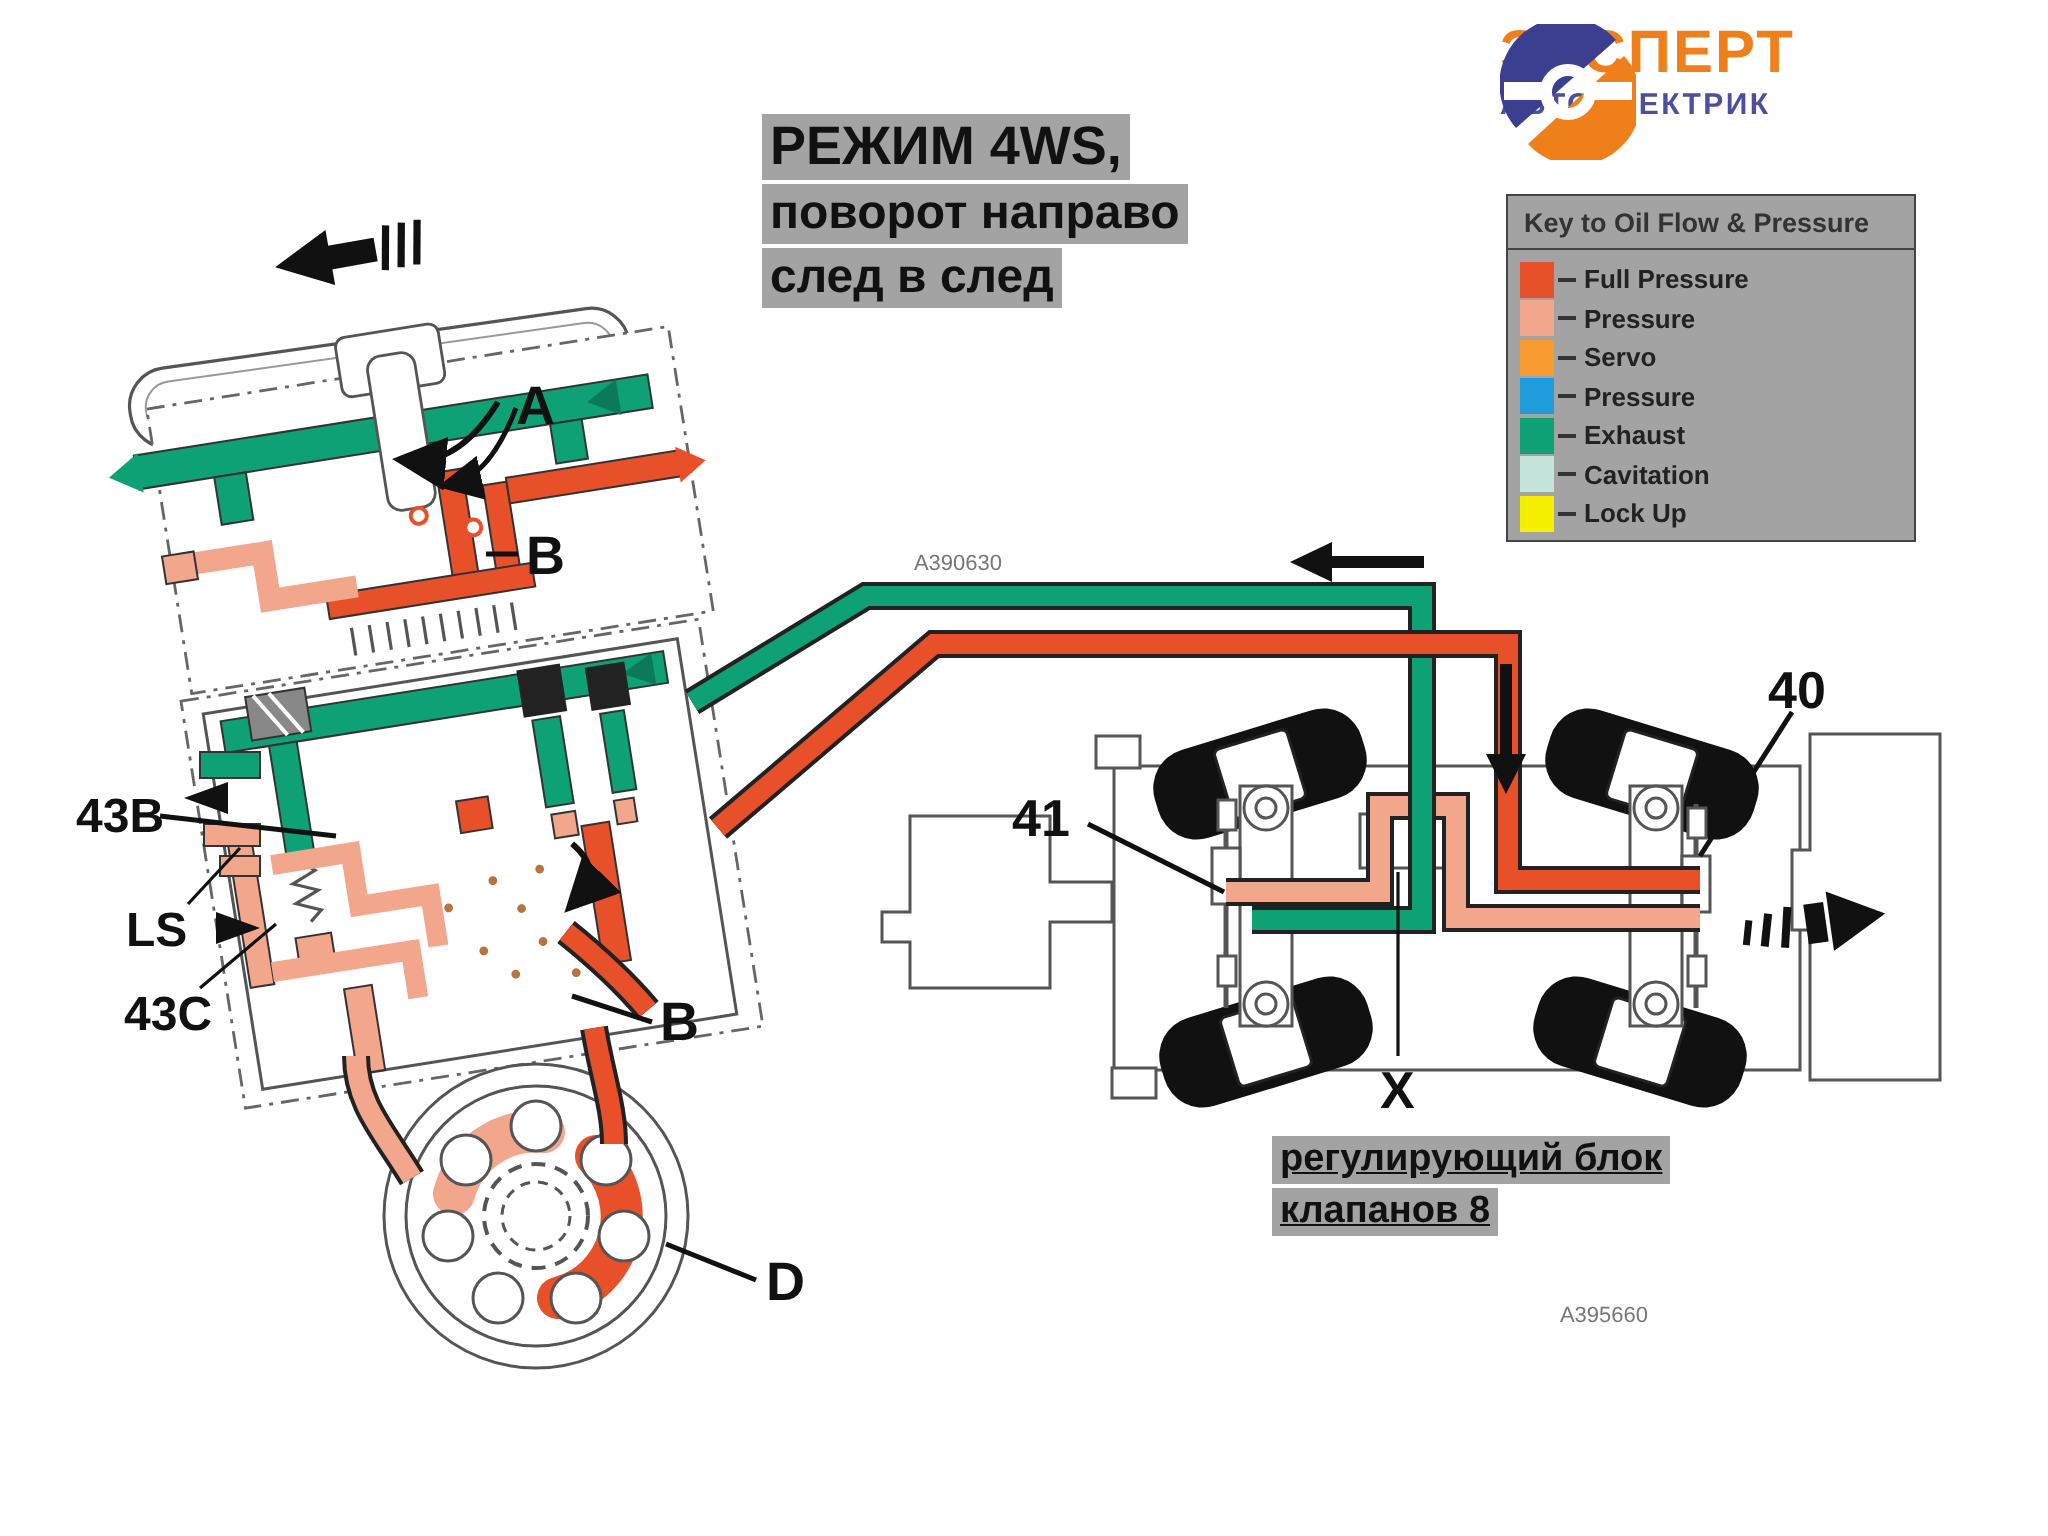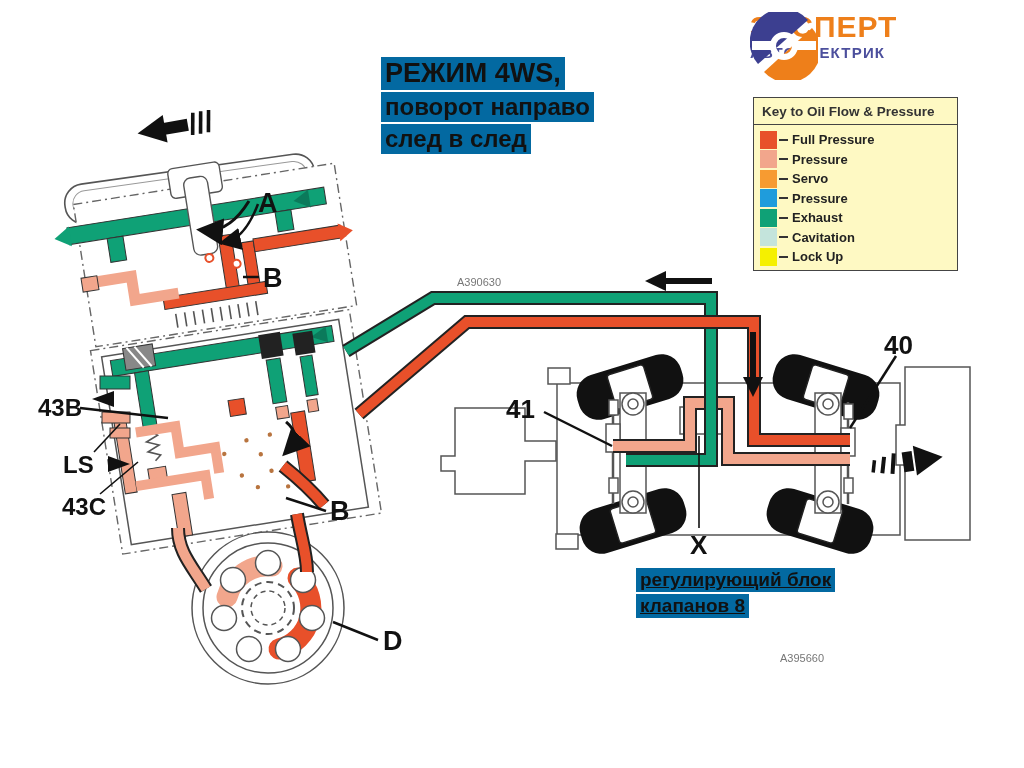--- a/index.html
+++ b/index.html
@@ -7,36 +7,36 @@
        font-family:"Liberation Sans",sans-serif;}
 
   
   .logo{position:absolute;left:750px;top:12px;display:flex;align-items:center;gap:10px;}
   .logo-text{display:flex;flex-direction:column;line-height:1;}
   .logo-name{color:#ee7f1a;font-size:30px;font-weight:bold;letter-spacing:1px;}
   .logo-sub{color:#4c4f9d;font-size:15px;font-weight:bold;letter-spacing:1.2px;margin-top:3px;}
 
   
   .legend{position:absolute;left:753px;top:97px;width:205px;height:174px;
-          border:1.5px solid #444;background:#fef9c3;box-sizing:border-box;}
+          border:1.5px solid #444;background:#a3a3a3;box-sizing:border-box;}
   .legend-header{font-size:13.5px;font-weight:bold;color:#333;padding:6px 8px 5px 8px;
                  border-bottom:1.5px solid #444;}
   .legend-items{padding:5px 0 0 6px;}
   .lrow{display:flex;align-items:center;height:19.5px;}
   .sw{width:17px;height:18px;display:inline-block;flex:0 0 17px;}
   .dash{width:9px;border-top:2px solid #333;margin:0 4px 0 2px;display:inline-block;}
   .lbl{font-size:13px;font-weight:bold;color:#222;text-align:right;}
 
   .code{position:absolute;font-size:11px;color:#777;}
   .code-a{left:0;top:276px;width:958px;text-align:center;}
   .code-b{left:0;top:652px;width:824px;text-align:right;}
 
   
   .title{position:absolute;left:381px;top:57px;color:#111;}
-  .hl{display:table;background:#0369a1;padding:1px 4px;margin-bottom:2px;font-weight:bold;}
+  .hl{display:table;background:#a3a3a3;padding:1px 4px;margin-bottom:2px;font-weight:bold;}
   .t1{font-size:27px;}
   .t2{font-size:24px;}
   .caption{position:absolute;left:636px;top:568px;color:#111;}
   .c1{font-size:19px;text-decoration:underline;}
 
   
   svg{position:absolute;left:0;top:0;}
   svg text{font-family:"Liberation Sans",sans-serif;font-weight:bold;fill:#111;}
   .lead{stroke:#111;stroke-width:2.5;fill:none;}
   .thin{stroke:#111;stroke-width:1.6;fill:none;}

